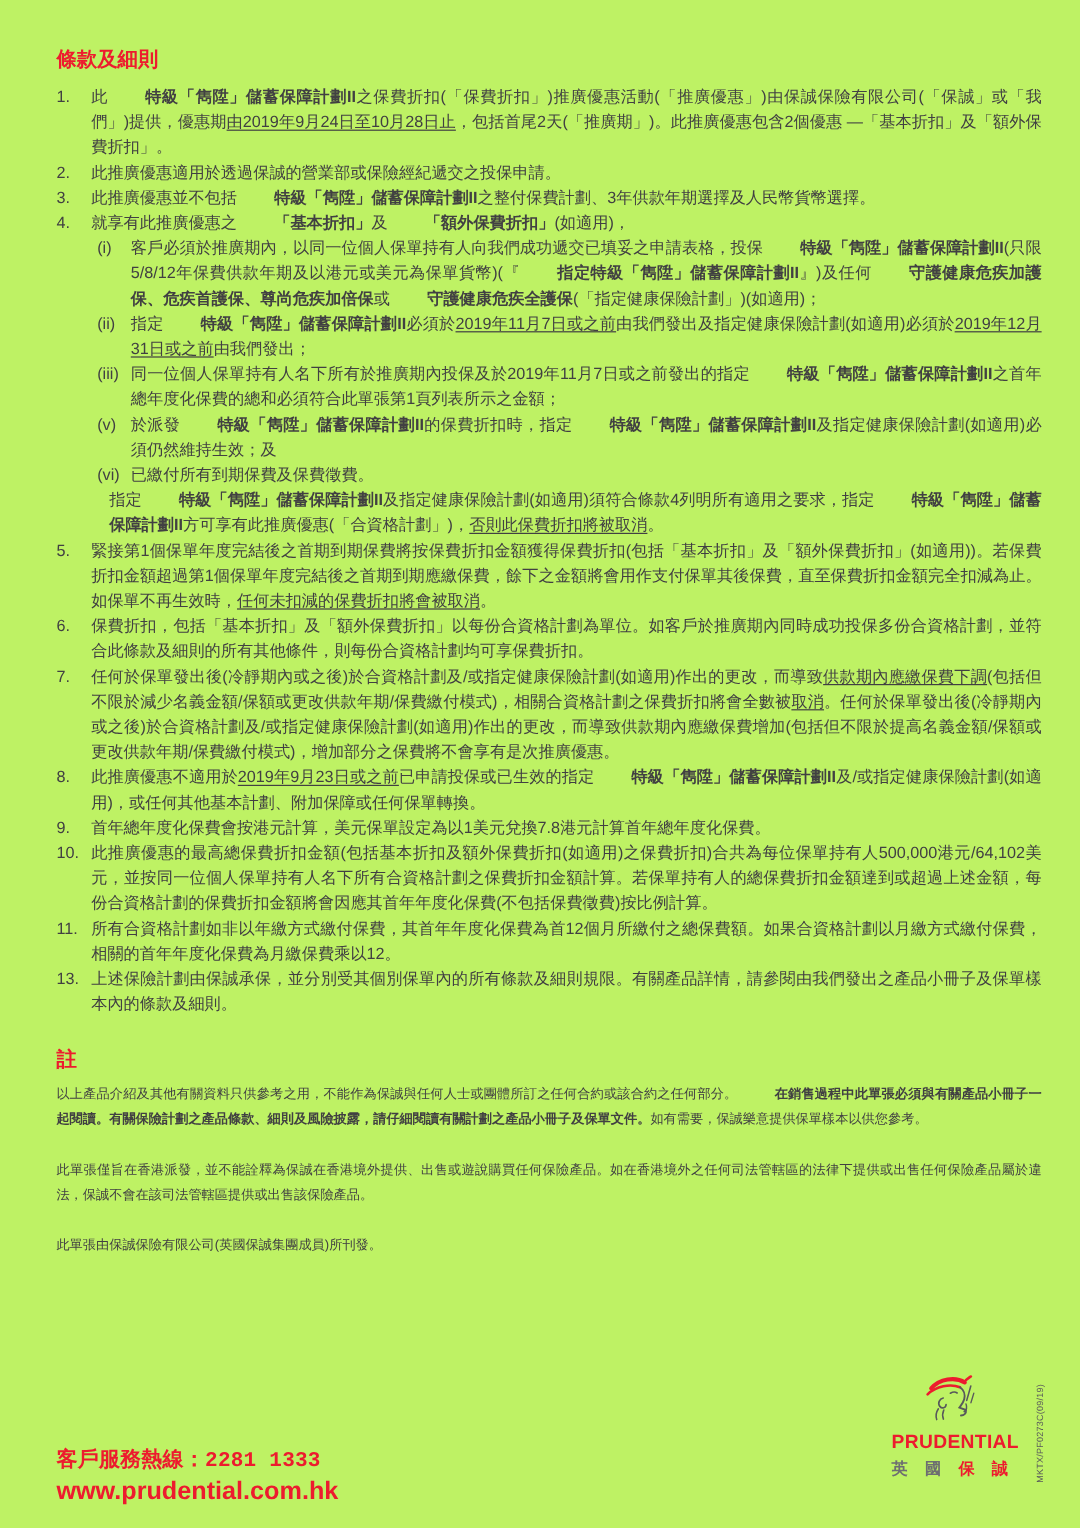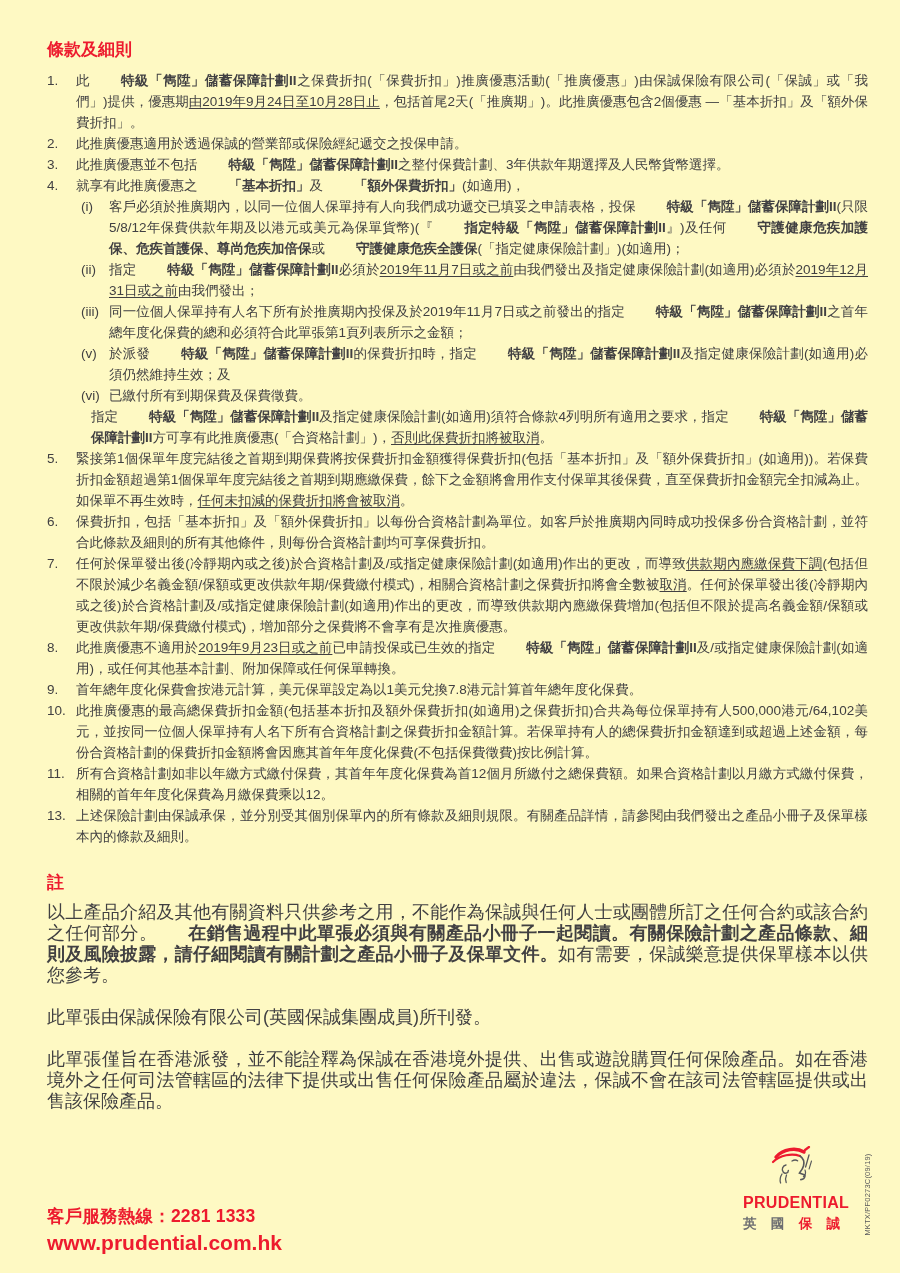--- a/index.html
+++ b/index.html
@@ -4,40 +4,40 @@
 <style>
   * { margin:0; padding:0; box-sizing:border-box; }
   html,body { background:#ffffff; }
   body {
     width:900px; height:1273px;
     font-family:"Liberation Sans", sans-serif;
     color:#414042;
   }
   .page {
     position:relative; width:900px; height:1273px;
-    padding:38px 32px 0 47px; overflow:hidden; background:#fef9c3;
+    padding:38px 32px 0 47px; overflow:hidden; background:#bef264;
   }
   .red { color:#ED1B2E; }
   h1.doc-title { font-size:17px; font-weight:bold; margin-bottom:9px; }
   .terms { font-size:13.5px; line-height:21px; text-align:justify; }
   .item { display:flex; }
   .num { width:29px; flex:none; }
   .ibody { flex:1; min-width:0; }
   .sub { display:flex; margin-left:5px; }
   .mark { width:28px; flex:none; }
   .sbody { flex:1; min-width:0; }
   .tail { margin-left:15px; }
   .b { font-weight:bold;padding-left:31px; }
   .u { text-decoration:underline; text-underline-offset:2px; text-decoration-thickness:1px; }
   h2.note-title { font-size:17px; font-weight:bold; margin:24px 0 8px 0; }
-  .notes { font-size:18px; line-height:21px; text-align:justify; }
+  .notes { font-size:11px; line-height:21px; text-align:justify; }
   .notes p { margin-bottom:21px; }
   .hotline {
     position:absolute; left:47px; top:1204px;
-    color:#ED1B2E; font-weight:bold; font-size:17.5px; letter-spacing:0.2px;
+    color:#ED1B2E; font-weight:bold; font-size:17.5px; letter-spacing:0.2px;font-family:Liberation Mono, monospace;
   }
   .website {
     position:absolute; left:47px; top:1231px;
     color:#ED1B2E; font-weight:bold; font-size:21px; text-decoration:none;
   }
   .logo { position:absolute; left:743px; top:1146px; width:97px; text-align:left; }
   .logo svg { display:block; margin:0 auto 2px auto; }
   .wordmark { color:#ED1B2E; font-weight:bold; font-size:16px; letter-spacing:0.3px; white-space:nowrap; }
   .logo-cn { display:flex; justify-content:space-between; font-size:13.5px; font-weight:bold; margin-top:3px; }
   .logo-cn .gray { color:#6d6e71; }
@@ -147,22 +147,22 @@
         <div class="num">13.</div>
         <div class="ibody">
           <div><span>上述保險計劃由保誠承保，並分別受其個別保單內的所有條款及細則規限。有關產品詳情，請參閱由我們發出之產品小冊子及保單樣本內的條款及細則。</span></div>
         </div>
       </div>
     </div>
 
   <h2 class="note-title red">註</h2>
   <div class="notes" id="notes">
       <p><span>以上產品介紹及其他有關資料只供參考之用，不能作為保誠與任何人士或團體所訂之任何合約或該合約之任何部分。</span><span class="b">在銷售過程中此單張必須與有關產品小冊子一起閱讀。有關保險計劃之產品條款、細則及風險披露，請仔細閱讀有關計劃之產品小冊子及保單文件。</span><span>如有需要，保誠樂意提供保單樣本以供您參考。</span></p>
+      <p><span>此單張僅旨在香港派發，並不能詮釋為保誠在香港境外提供、出售或遊說購買任何保險產品。如在香港境外之任何司法管轄區的法律下提供或出售任何保險產品屬於違法，保誠不會在該司法管轄區提供或出售該保險產品。</span></p>
       <p><span>此單張由保誠保險有限公司(英國保誠集團成員)所刊發。</span></p>
-      <p><span>此單張僅旨在香港派發，並不能詮釋為保誠在香港境外提供、出售或遊說購買任何保險產品。如在香港境外之任何司法管轄區的法律下提供或出售任何保險產品屬於違法，保誠不會在該司法管轄區提供或出售該保險產品。</span></p>
     </div>
 
   <div class="hotline">客戶服務熱線：2281 1333</div>
   <a class="website" href="#">www.prudential.com.hk</a>
 
   <div class="logo">
     <svg width="62" height="46" viewBox="0 0 62 46" aria-hidden="true">
       <g fill="none" stroke-linecap="round">
         <path d="M15 11 C22 3, 35 1, 43 6" stroke="#ED1B2E" stroke-width="3.4"></path>
         <path d="M12 16 C19 9, 31 7, 39 10" stroke="#ED1B2E" stroke-width="2.2"></path>

